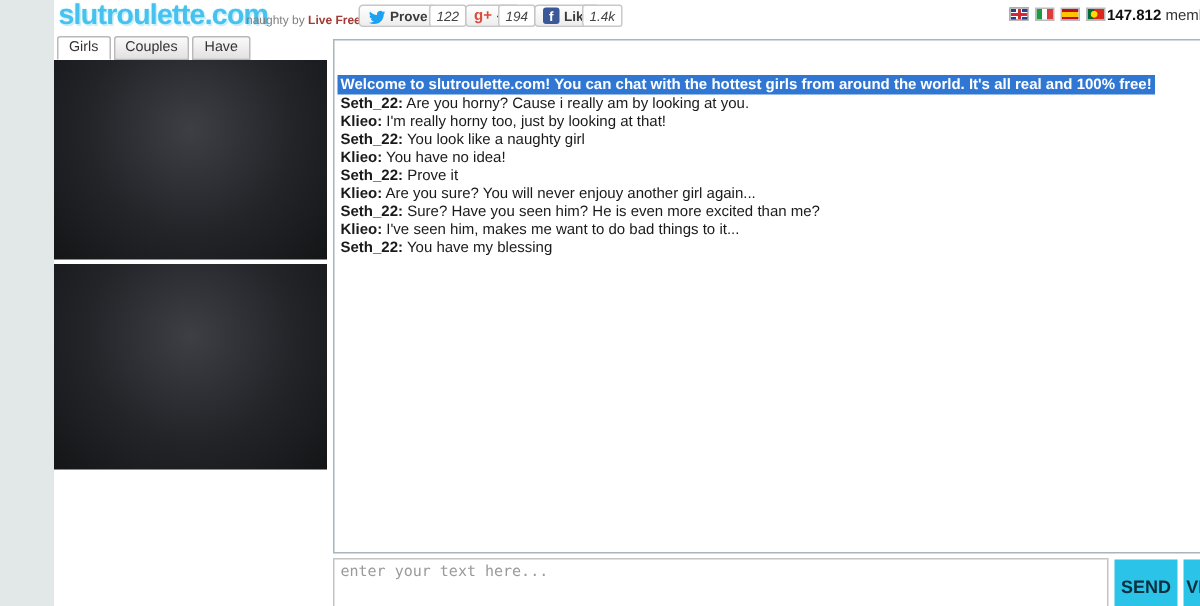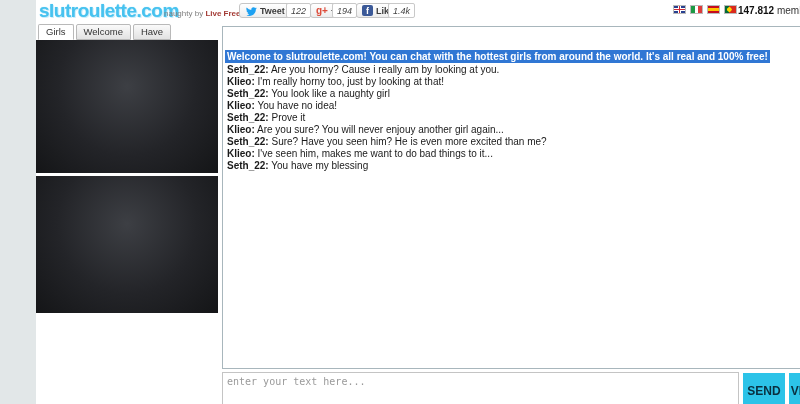--- a/index.html
+++ b/index.html
@@ -83,21 +83,21 @@
 <div id="app">
 
   <div class="header">
     <div class="logo">slutroulette.com</div>
     <div class="powered"><span>naughty by </span><b>Live Free Fun</b></div>
 
     <div class="social-btn tw-btn">
       <svg class="bird" viewBox="0 0 24 24">
           <path fill="#1da1f2" d="M23 5.1c-.8.4-1.7.6-2.6.8a4.5 4.5 0 0 0-7.7 4.1A12.8 12.8 0 0 1 3.4 5.2a4.5 4.5 0 0 0 1.4 6 4.4 4.4 0 0 1-2-.6v.1a4.5 4.5 0 0 0 3.6 4.4 4.6 4.6 0 0 1-2 .1 4.5 4.5 0 0 0 4.2 3.1A9 9 0 0 1 2 20.2 12.7 12.7 0 0 0 8.9 22c8.3 0 12.8-6.9 12.8-12.8v-.6A9.2 9.2 0 0 0 24 6.3a9 9 0 0 1-2.6.7z"></path>
         </svg>
-      <span>Tweet</span>
+      <span>Prove</span>
     </div>
     <div class="count-box tw-count">122</div>
 
     <div class="social-btn gp-btn">
       <span class="gplus-g">g+</span>
       <span>+1</span>
     </div>
     <div class="count-box gp-count">194</div>
 
     <div class="social-btn fb-btn">
@@ -111,21 +111,21 @@
         <span class="flag flag-it" title="italiano"></span>
         <span class="flag flag-es" title="espanol"></span>
         <span class="flag flag-pt" title="portugues"></span>
       </div>
 
     <div class="members"><b>147.812</b><span> members online now</span></div>
   </div>
 
   <div class="tabs">
       <div class="tab active">Girls</div>
-      <div class="tab">Welcome</div>
+      <div class="tab">Couples</div>
       <div class="tab">Have</div>
     </div>
 
   <div class="cam cam-top"></div>
   <div class="cam cam-bottom"></div>
 
   <div class="chat-panel">
     <div class="welcome">Welcome to slutroulette.com! You can chat with the hottest girls from around the world. It's all real and 100% free!</div>
     <div class="messages">
         <div class="msg"><b>Seth_22:</b> Are you horny? Cause i really am by looking at you.</div>

